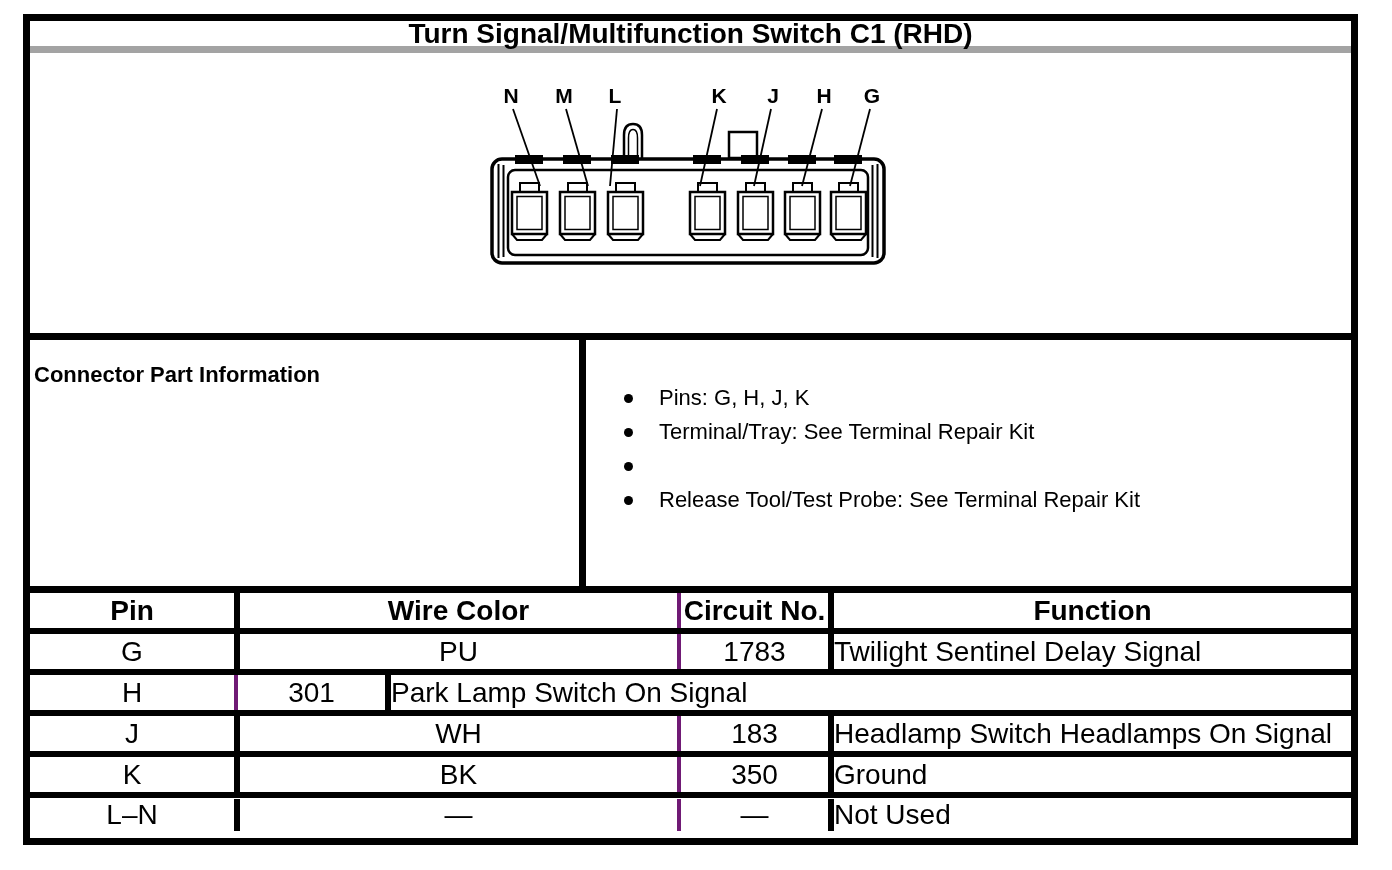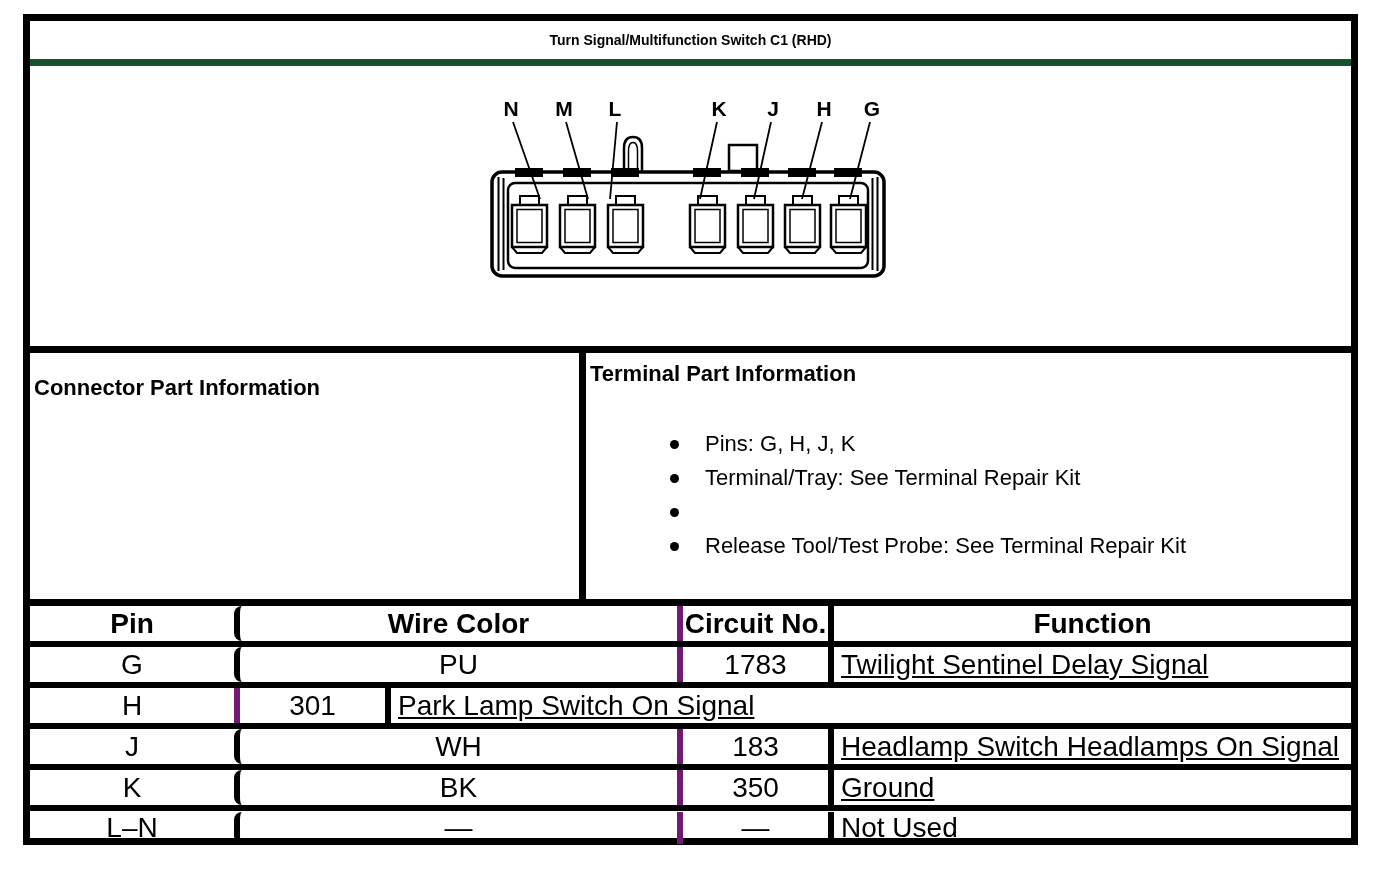--- a/index.html
+++ b/index.html
@@ -15,24 +15,24 @@
     position: absolute;
     left: 23px; top: 14px;
     width: 1335px; height: 831px;
     border: 7px solid #000;
     background: #fff;
     display: flex;
     flex-direction: column;
   }
   
   .title-bar {
-    height: 45px;
-    border-bottom: 7px solid #14532d;
+    height: 32px;
+    border-bottom: 7px solid #a3a3a3;
     display: flex; align-items: center; justify-content: center;
-    font-weight: bold; font-size: 14px;
+    font-weight: bold; font-size: 28px;
     flex: none;
   }
   
   .diagram-section {
     height: 287px;
     border-bottom: 7px solid #000;
     position: relative;
     flex: none;
   }
   .diagram-section svg { position: absolute; left: 450px; top: 25px; }
@@ -56,39 +56,39 @@
     flex: none;
   }
   .info-cell { overflow: hidden; }
   .info-cell.left  { width: 556px; border-right: 7px solid #000; }
   .info-cell.right { flex: 1; }
   .info-heading { font-weight: bold; font-size: 22px; padding-left: 4px; line-height: 25px; }
   .info-cell.left  .info-heading { padding-top: 22px; }
   .info-cell.right .info-heading { padding-top: 8px; }
   ul.bullets { list-style: none; }
   .info-cell.left  ul.bullets { margin-top: 44px; }
-  .info-cell.right ul.bullets { margin-top: 41px; padding-left: 46px; }
+  .info-cell.right ul.bullets { margin-top: 41px; }
   ul.bullets li { display: flex; align-items: center; height: 34px; font-size: 22px; white-space: nowrap; }
   .dot { width: 9px; height: 9px; border-radius: 50%; background: #000; flex: none; }
   .info-cell.left  .dot { margin: 0 28px 0 40px; }
   .info-cell.right .dot { margin: 0 26px 0 38px; }
   
   .pin-table { flex: 1; display: flex; flex-direction: column; }
   .trow { display: flex; height: 41px; border-bottom: 6px solid #000; flex: none; }
   .trow.last { height: 33px; border-bottom: none; align-items: center; }
   .cell {
     display: flex; align-items: center; justify-content: center;
     font-size: 28px; overflow: hidden; white-space: nowrap;
   }
   .c1 { width: 204px; }
-  .c2 { width: 443px; border-left: 6px solid #000; border-radius: 8px; }
-  .c3 { width: 151px; border-left: 6px solid #701a75; }
+  .c2 { width: 443px; border-left: 6px solid #000; }
+  .c3 { width: 151px; border-left: 4px solid #701a75; }
   .c4 { flex: 1;      border-left: 6px solid #000; }
   .th { font-weight: bold; }
-  .c4.td { justify-content: flex-start; padding-left: 7px; text-decoration: underline; }
+  .c4.td { justify-content: flex-start; padding-left: 0; }
 </style>
 </head>
 <body>
 
 <div id="page">
 
   <div class="title-bar">
     <span>Turn Signal/Multifunction Switch C1 (RHD)</span>
   </div>
 
@@ -186,21 +186,20 @@
     </svg>
   </div>
 
   <div class="info-row">
 
     <div class="info-cell left">
       <div class="info-heading">Connector Part Information</div>
     </div>
 
     <div class="info-cell right">
-      <div class="info-heading">Terminal Part Information</div>
       <ul class="bullets">
         <li>
           <span class="dot"></span>
           <span>Pins: G, H, J, K</span>
         </li>
         <li>
           <span class="dot"></span>
           <span>Terminal/Tray: See Terminal Repair Kit</span>
         </li>
         <li>

